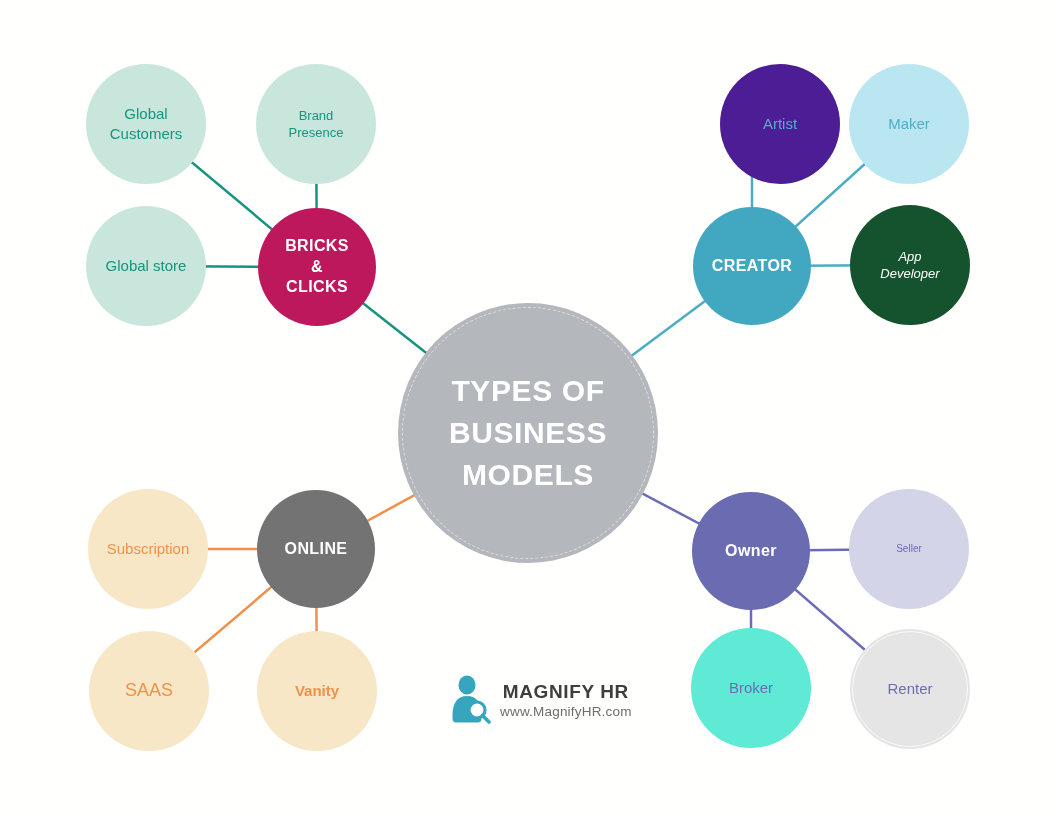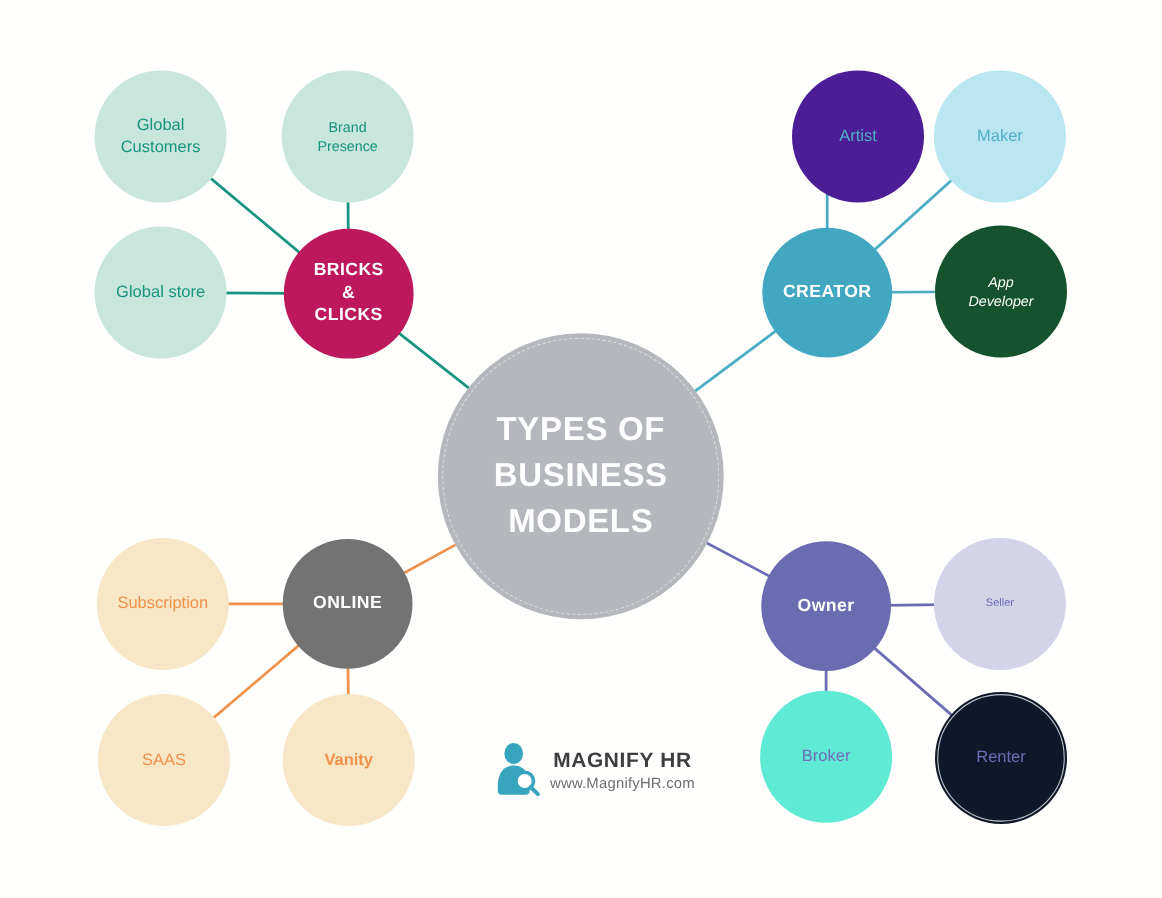--- a/index.html
+++ b/index.html
@@ -107,26 +107,26 @@
       <div class="node" style="left: 256px; top: 64px; width: 120px; height: 120px; background: rgb(201, 230, 220); color: rgb(22, 148, 127); font-size: 13px; font-weight: 400;">Brand
 Presence</div>
       <div class="node" style="left: 86px; top: 206px; width: 120px; height: 120px; background: rgb(201, 230, 220); color: rgb(22, 148, 127); font-size: 15px; font-weight: 400;">Global store</div>
       <div class="node bold" style="left: 693px; top: 207px; width: 118px; height: 118px; background: rgb(66, 168, 193); color: rgb(255, 255, 255); font-size: 16px; font-weight: 700; text-align: right;">CREATOR</div>
       <div class="node" style="left: 720px; top: 64px; width: 120px; height: 120px; background: #4c1d95; color: rgb(79, 176, 199); font-size: 15px; font-weight: 400;">Artist</div>
       <div class="node" style="left: 849px; top: 64px; width: 120px; height: 120px; background: rgb(185, 230, 240); color: rgb(79, 176, 199); font-size: 15px; font-weight: 400;">Maker</div>
       <div class="node" style="left: 850px; top: 205px; width: 120px; height: 120px; background: #14532d; color: rgb(255, 255, 255); font-size: 13px; font-weight: 400; font-style: italic;">App
 Developer</div>
       <div class="node bold" style="left: 257px; top: 490px; width: 118px; height: 118px; background: #737373; color: rgb(255, 255, 255); font-size: 16px; font-weight: 700;">ONLINE</div>
       <div class="node" style="left: 88px; top: 489px; width: 120px; height: 120px; background: rgb(248, 231, 198); color: rgb(240, 145, 74); font-size: 15px; font-weight: 400;">Subscription</div>
-      <div class="node" style="left: 89px; top: 631px; width: 120px; height: 120px; background: rgb(248, 231, 198); color: rgb(240, 145, 74); font-size: 15px; font-weight: 400;">SAAS</div>
+      <div class="node" style="left: 89px; top: 631px; width: 120px; height: 120px; background: rgb(248, 231, 198); color: rgb(240, 145, 74); font-size: 18px; font-weight: 400;">SAAS</div>
       <div class="node" style="left: 257px; top: 631px; width: 120px; height: 120px; background: rgb(248, 231, 198); color: rgb(240, 145, 74); font-size: 15px; font-weight: 700;">Vanity</div>
       <div class="node bold" style="left: 692px; top: 492px; width: 118px; height: 118px; background: rgb(107, 107, 177); color: rgb(255, 255, 255); font-size: 16px; font-weight: 700;">Owner</div>
       <div class="node" style="left: 849px; top: 489px; width: 120px; height: 120px; background: rgb(211, 212, 232); color: rgb(108, 108, 179); font-size: 10px; font-weight: 400;">Seller</div>
       <div class="node" style="left: 691px; top: 628px; width: 120px; height: 120px; background: #5eead4; color: rgb(108, 108, 179); font-size: 15px; font-weight: 400;">Broker</div>
-      <div class="node ring-solid" style="left: 850px; top: 629px; width: 120px; height: 120px; background: #0f172a; color: rgb(108, 108, 179); font-size: 15px; font-weight: 400;">Renter</div>
+      <div class="node ring-solid" style="left: 850px; top: 629px; width: 120px; height: 120px; background: #e5e5e5; color: rgb(108, 108, 179); font-size: 15px; font-weight: 400;">Renter</div>
     </div>
 
   <div class="logo">
     <svg width="40" height="50" viewBox="0 0 40 50" xmlns="http://www.w3.org/2000/svg">
       <ellipse cx="16" cy="10" rx="8.5" ry="9.5" class="logo-icon-fill" fill="#36a5bd"></ellipse>
       <path class="logo-icon-fill" d="M16 21 C6.5 21 1.5 28 1.5 40 L1.5 44 C1.5 46 3 47.5 5 47.5 L27 47.5 C29 47.5 30.5 46 30.5 44 L30.5 40 C30.5 28 25.5 21 16 21 Z" fill="#36a5bd"></path>
       <circle cx="26" cy="35" r="8" fill="#ffffff" class="logo-icon-stroke" stroke-width="3.2" stroke="#36a5bd"></circle>
       <line x1="31.5" y1="40.5" x2="38" y2="47" class="logo-icon-stroke" stroke-width="3.6" stroke-linecap="round" stroke="#36a5bd"></line>
     </svg>
     <div class="logo-text">

